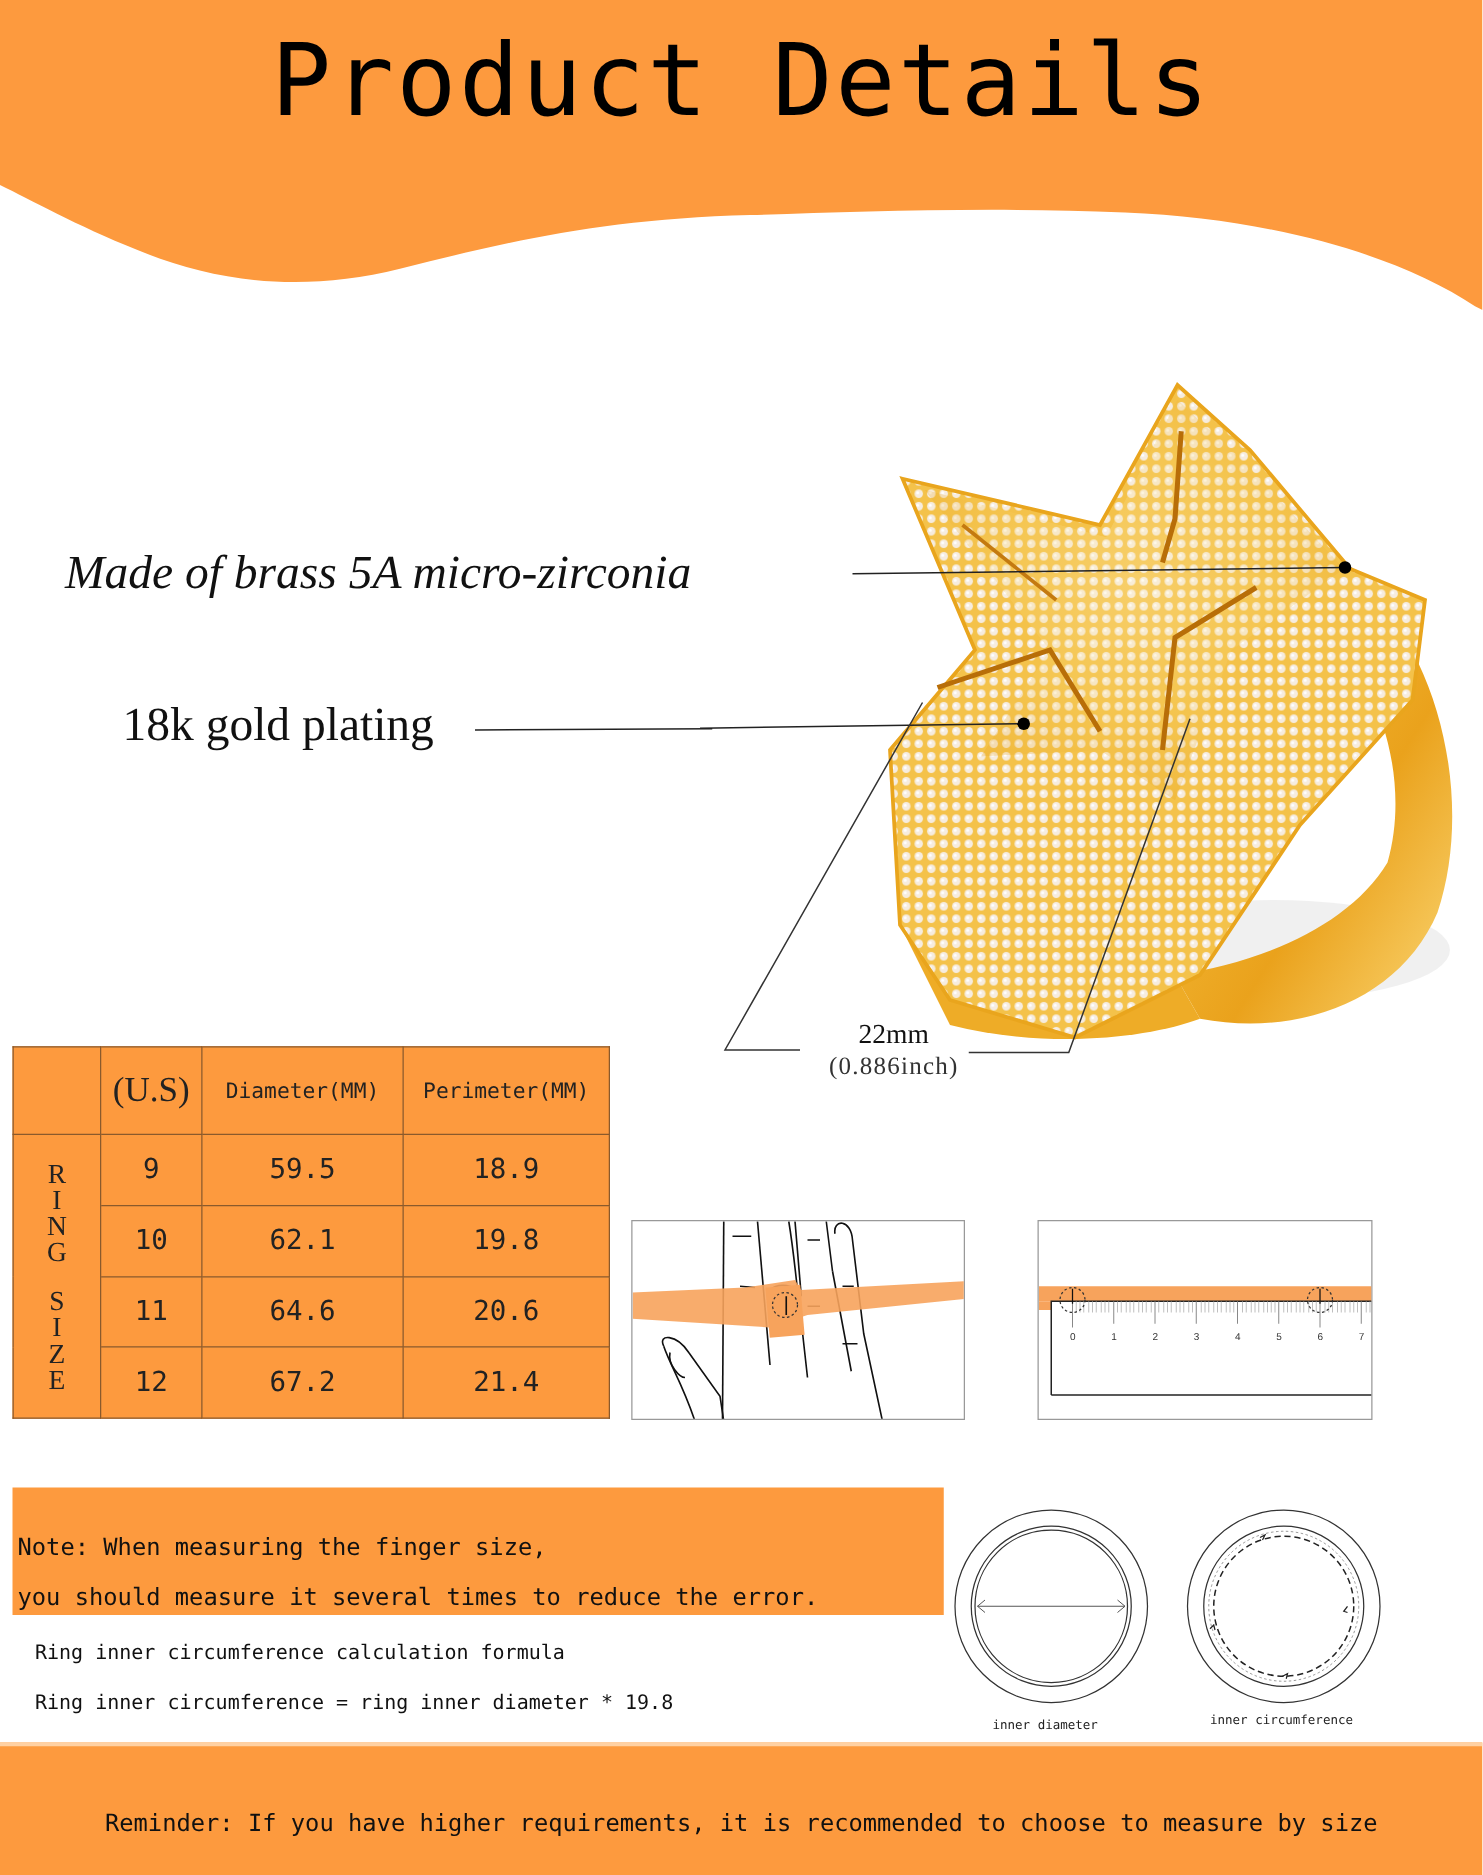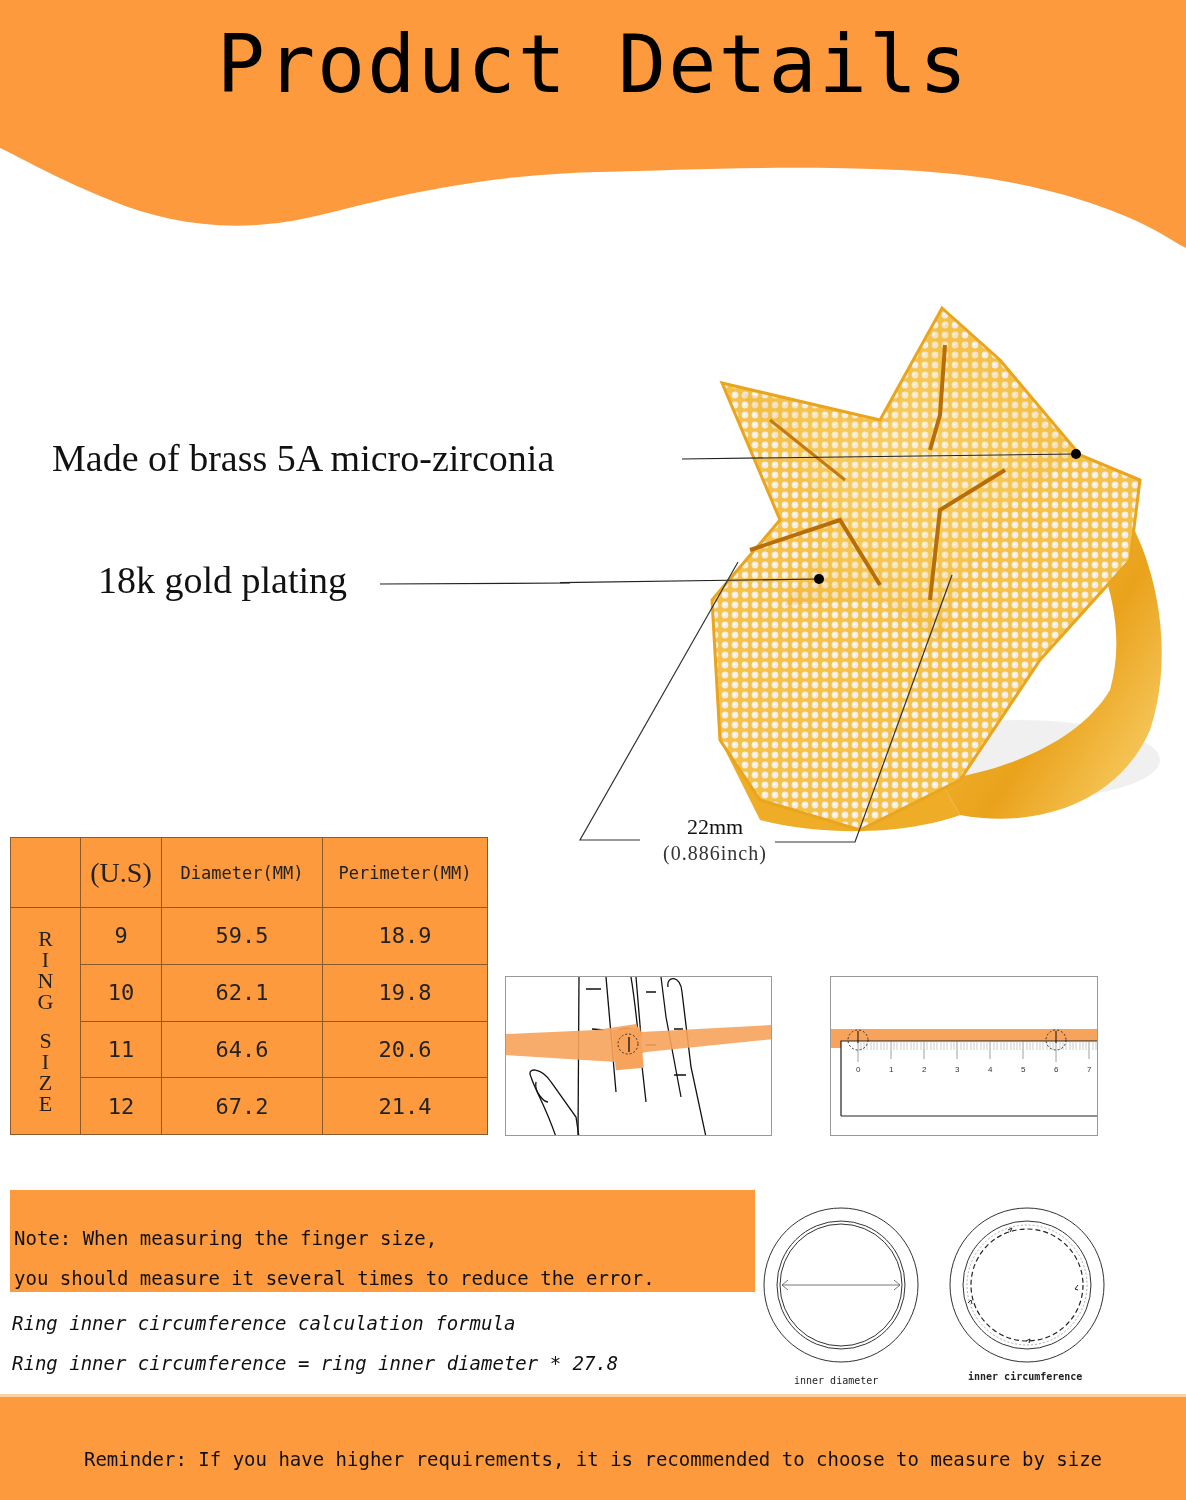--- a/index.html
+++ b/index.html
@@ -6,21 +6,21 @@
     html, body { width: 1186px; height: 1500px; background: #ffffff; overflow: hidden; }
     body { position: relative; font-family: "Liberation Serif", serif; color: #111; }
 
     .header-wave { position: absolute; left: 0; top: 0; width: 1186px; height: 260px; }
     .page-title {
       position: absolute; left: 0; top: 18px; width: 1186px; text-align: center;
       font-family: "DejaVu Sans Mono", monospace; font-size: 80px; letter-spacing: 2px; color: #000;
     }
 
     .callout { position: absolute; font-family: "Liberation Serif", serif; font-size: 38px; color: #111; white-space: nowrap; }
-    .callout-1 { left: 52px; top: 436px; }
+    .callout-1 { left: 52px; top: 436px; font-style: italic; }
     .callout-2 { left: 58px; top: 558px; margin-left: 40px; }
 
     .ring-area { position: absolute; left: 560px; top: 290px; width: 626px; height: 600px; }
 
     .dim-label { position: absolute; left: 640px; top: 814px; width: 150px; text-align: center; }
     .dim-mm { font-family: "Liberation Serif", serif; font-size: 22px; color: #111; display: block; }
     .dim-inch { font-family: "Liberation Serif", serif; font-size: 20px; color: #333; letter-spacing: 1px; display: block; margin-top: 2px; }
 
     .size-table {
       position: absolute; left: 10px; top: 837px; width: 478px; height: 298px;
@@ -35,30 +35,30 @@
     .vert-label span { display: block; }
 
     .illus-box { position: absolute; border: 1px solid #999; background: #fff; overflow: hidden; }
     .illus-hand { left: 505px; top: 976px; width: 267px; height: 160px; }
     .illus-ruler { left: 830px; top: 976px; width: 268px; height: 160px; }
 
     .note-box {
       position: absolute; left: 10px; top: 1190px; width: 745px; height: 102px; background: #fd9a3e;
       font-family: "DejaVu Sans Mono", monospace; font-size: 19px; color: #111; padding: 28px 4px 0 4px; line-height: 40px;
     }
-    .formula { position: absolute; left: 12px; font-family: "DejaVu Sans Mono", monospace; font-size: 19px; color: #111; font-style: italic; }
+    .formula { position: absolute; left: 28px; font-family: "DejaVu Sans Mono", monospace; font-size: 16px; color: #111; }
     .formula-1 { top: 1312px; }
     .formula-2 { top: 1352px; }
 
     .circle-diag { position: absolute; top: 1205px; width: 160px; height: 180px; }
     .circle-diag-1 { left: 762px; }
     .circle-diag-2 { left: 948px; }
     .circle-caption { position: absolute; font-family: "DejaVu Sans Mono", monospace; font-size: 10px; color: #222; white-space: nowrap; }
     .cap-1 { left: 794px; top: 1375px; }
-    .cap-2 { left: 968px; top: 1371px; font-weight: bold; }
+    .cap-2 { left: 968px; top: 1371px; }
 
     .reminder-bar {
       position: absolute; left: 0; top: 1394px; width: 1186px; height: 126px; background: #fd9a3e;
       border-top: 3px solid #ffd1a3;
       font-family: "DejaVu Sans Mono", monospace; font-size: 19px; color: #111;
       display: flex; align-items: center; justify-content: center;
     }
   </style>
 </head>
 <body>
@@ -222,21 +222,21 @@
     <span style="position:absolute;left:256px;">7</span>
   </div>
 </div>
 
 <div class="note-box">
   <div>Note: When measuring the finger size,</div>
   <div>you should measure it several times to reduce the error.</div>
 </div>
 
 <div class="formula formula-1">Ring inner circumference calculation formula</div>
-<div class="formula formula-2">Ring inner circumference = ring inner diameter * 27.8</div>
+<div class="formula formula-2">Ring inner circumference = ring inner diameter * 19.8</div>
 
 <svg class="circle-diag circle-diag-1" viewBox="0 0 160 180">
   <circle cx="79" cy="80" r="77" fill="none" stroke="#333" stroke-width="1"></circle>
   <circle cx="79" cy="80" r="64" fill="none" stroke="#333" stroke-width="1"></circle>
   <circle cx="79" cy="80" r="61" fill="none" stroke="#333" stroke-width="1"></circle>
   <line x1="20" y1="80" x2="138" y2="80" stroke="#555" stroke-width="0.8"></line>
   <polyline points="26,75 20,80 26,85" fill="none" stroke="#555" stroke-width="0.8"></polyline>
   <polyline points="132,75 138,80 132,85" fill="none" stroke="#555" stroke-width="0.8"></polyline>
 </svg>
 <svg class="circle-diag circle-diag-2" viewBox="0 0 160 180">

